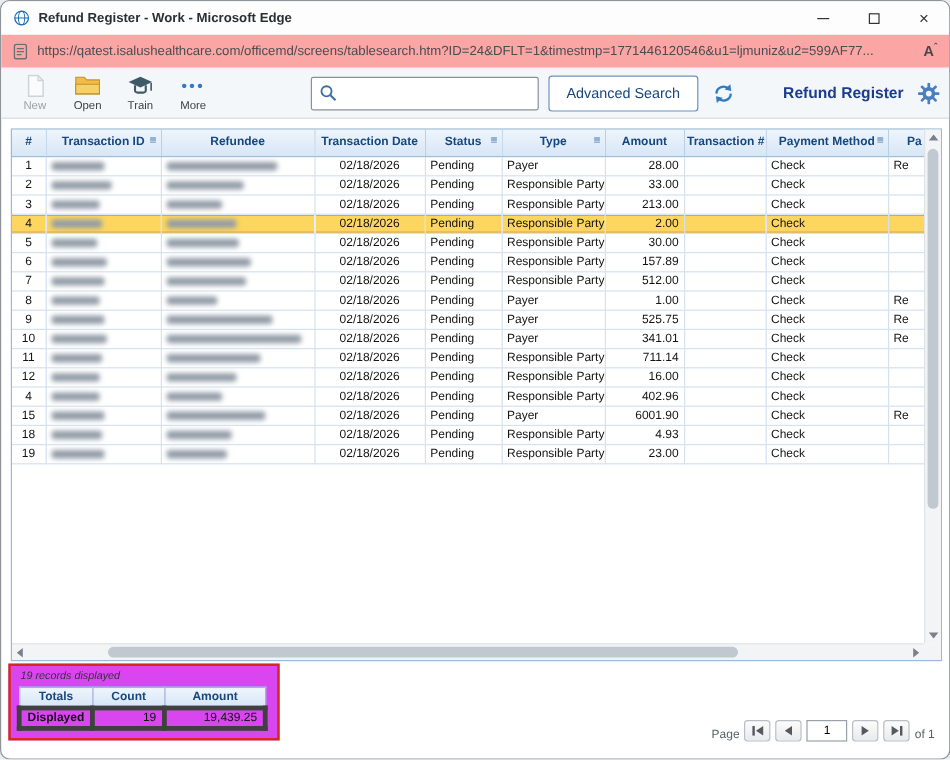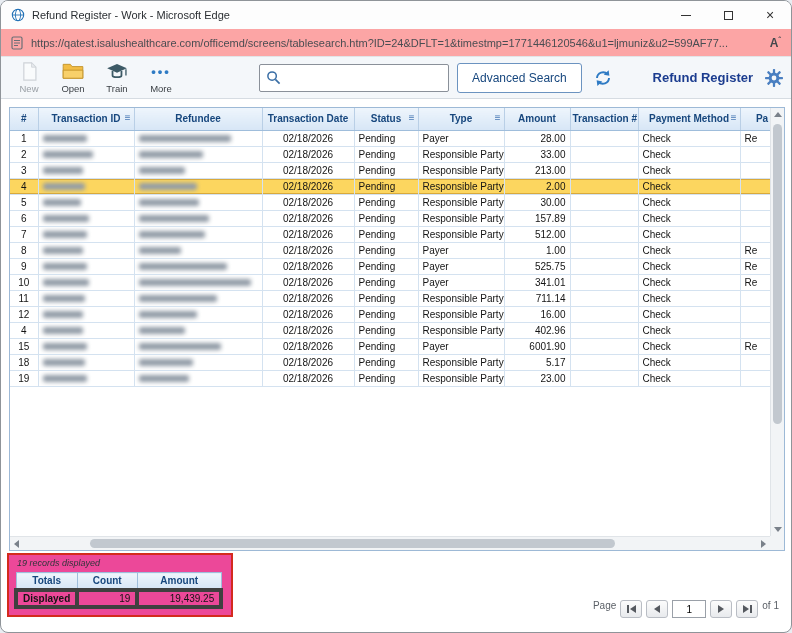--- a/index.html
+++ b/index.html
@@ -15,21 +15,21 @@
     border: 1px solid #8f9499;
     border-radius: 8px;
     overflow: hidden;
   }
   
   .titlebar {
     height: 28px; background: #fdfdfd;
     display: flex; align-items: center;
   }
   .tb-icon { margin-left: 10px; display: flex; }
-  .tb-title { margin-left: 7px; font-size: 11px; color: #2b2f33; }
+  .tb-title { margin-left: 7px; font-size: 11px; color: #2b2f33; font-weight: bold; }
   .tb-controls { margin-left: auto; display: flex; height: 100%; }
   .tb-btn {
     width: 42px; height: 100%;
     display: flex; align-items: center; justify-content: center;
     font-size: 14px; color: #333; cursor: default;
   }
   .min-glyph { width: 10px; height: 1px; background: #333; display: block; }
   .max-glyph { width: 9px; height: 9px; border: 1px solid #333; display: block; }
   
   .urlbar {
@@ -125,37 +125,37 @@
   .vthumb { position: absolute; left: 2px; width: 9px; top: 16px; height: 300px; background: #c2c8cf; border-radius: 5px; }
   .hthumb { position: absolute; top: 2px; height: 9px; left: 80px; width: 525px; background: #c2c8cf; border-radius: 5px; }
   .arr { position: absolute; width: 0; height: 0; }
   .arr.up    { top: 4px; left: 3px; border-left: 4px solid transparent; border-right: 4px solid transparent; border-bottom: 5px solid #7a818a; }
   .arr.down  { bottom: 4px; left: 3px; border-left: 4px solid transparent; border-right: 4px solid transparent; border-top: 5px solid #7a818a; }
   .arr.left  { left: 4px; top: 3px; border-top: 4px solid transparent; border-bottom: 4px solid transparent; border-right: 5px solid #7a818a; }
   .arr.right { right: 4px; top: 3px; border-top: 4px solid transparent; border-bottom: 4px solid transparent; border-left: 5px solid #7a818a; }
   
   .totals-box {
     position: absolute; left: 6px; top: 552px;
-    border: 2px solid #d42a1e; background: #ec4899;
+    border: 2px solid #d42a1e; background: #d946ef;
     padding: 3px 8px 6px 5px;
   }
   .records { font-size: 9px; font-style: italic; color: #30343a; margin: 0 0 4px 3px; }
   table.totals { border-collapse: collapse; font-size: 10px; font-family: "Liberation Sans", sans-serif; }
   table.totals th {
     background: linear-gradient(#eef5fc, #d7e6f6);
     color: #17477e; font-weight: bold;
     border: 1px solid #9fbddb; height: 17px; text-align: center;
   }
   table.totals th.w1 { width: 60px; } table.totals th.w2 { width: 60px; } table.totals th.w3 { width: 84px; }
   table.totals td { border: 4px solid #404040; height: 17px; padding: 0 5px; color: #141414; }
   table.totals td.lbl { font-weight: bold; }
   table.totals td.num { text-align: right; }
   .pager {
     position: absolute; right: 12px; top: 599px;
-    display: flex; align-items: flex-start; gap: 4px;
+    display: flex; align-items: flex-end; gap: 4px;
     font-size: 10px; color: #5a5f66;
   }
   .pgbtn {
     width: 22px; height: 18px; padding: 0;
     background: linear-gradient(#fcfcfc, #e8eaed);
     border: 1px solid #b9bdc4; border-radius: 3px;
     display: flex; align-items: center; justify-content: center; gap: 1px;
   }
   .tri-l { width: 0; height: 0; border-top: 4px solid transparent; border-bottom: 4px solid transparent; border-right: 6px solid #55595f; }
   .tri-r { width: 0; height: 0; border-top: 4px solid transparent; border-bottom: 4px solid transparent; border-left: 6px solid #55595f; }
@@ -521,21 +521,21 @@
               <td class="c-num">18</td>
               <td>
                 <div class="blurbar" style="width: 42px;"></div>
               </td>
               <td>
                 <div class="blurbar" style="width: 54px;"></div>
               </td>
               <td class="c-date">02/18/2026</td>
               <td>Pending</td>
               <td>Responsible Party</td>
-              <td class="c-amt">5.17</td>
+              <td class="c-amt">4.93</td>
               <td></td>
               <td>Check</td>
               <td></td>
             </tr>
             <tr>
               <td class="c-num">19</td>
               <td>
                 <div class="blurbar" style="width: 44px;"></div>
               </td>
               <td>

